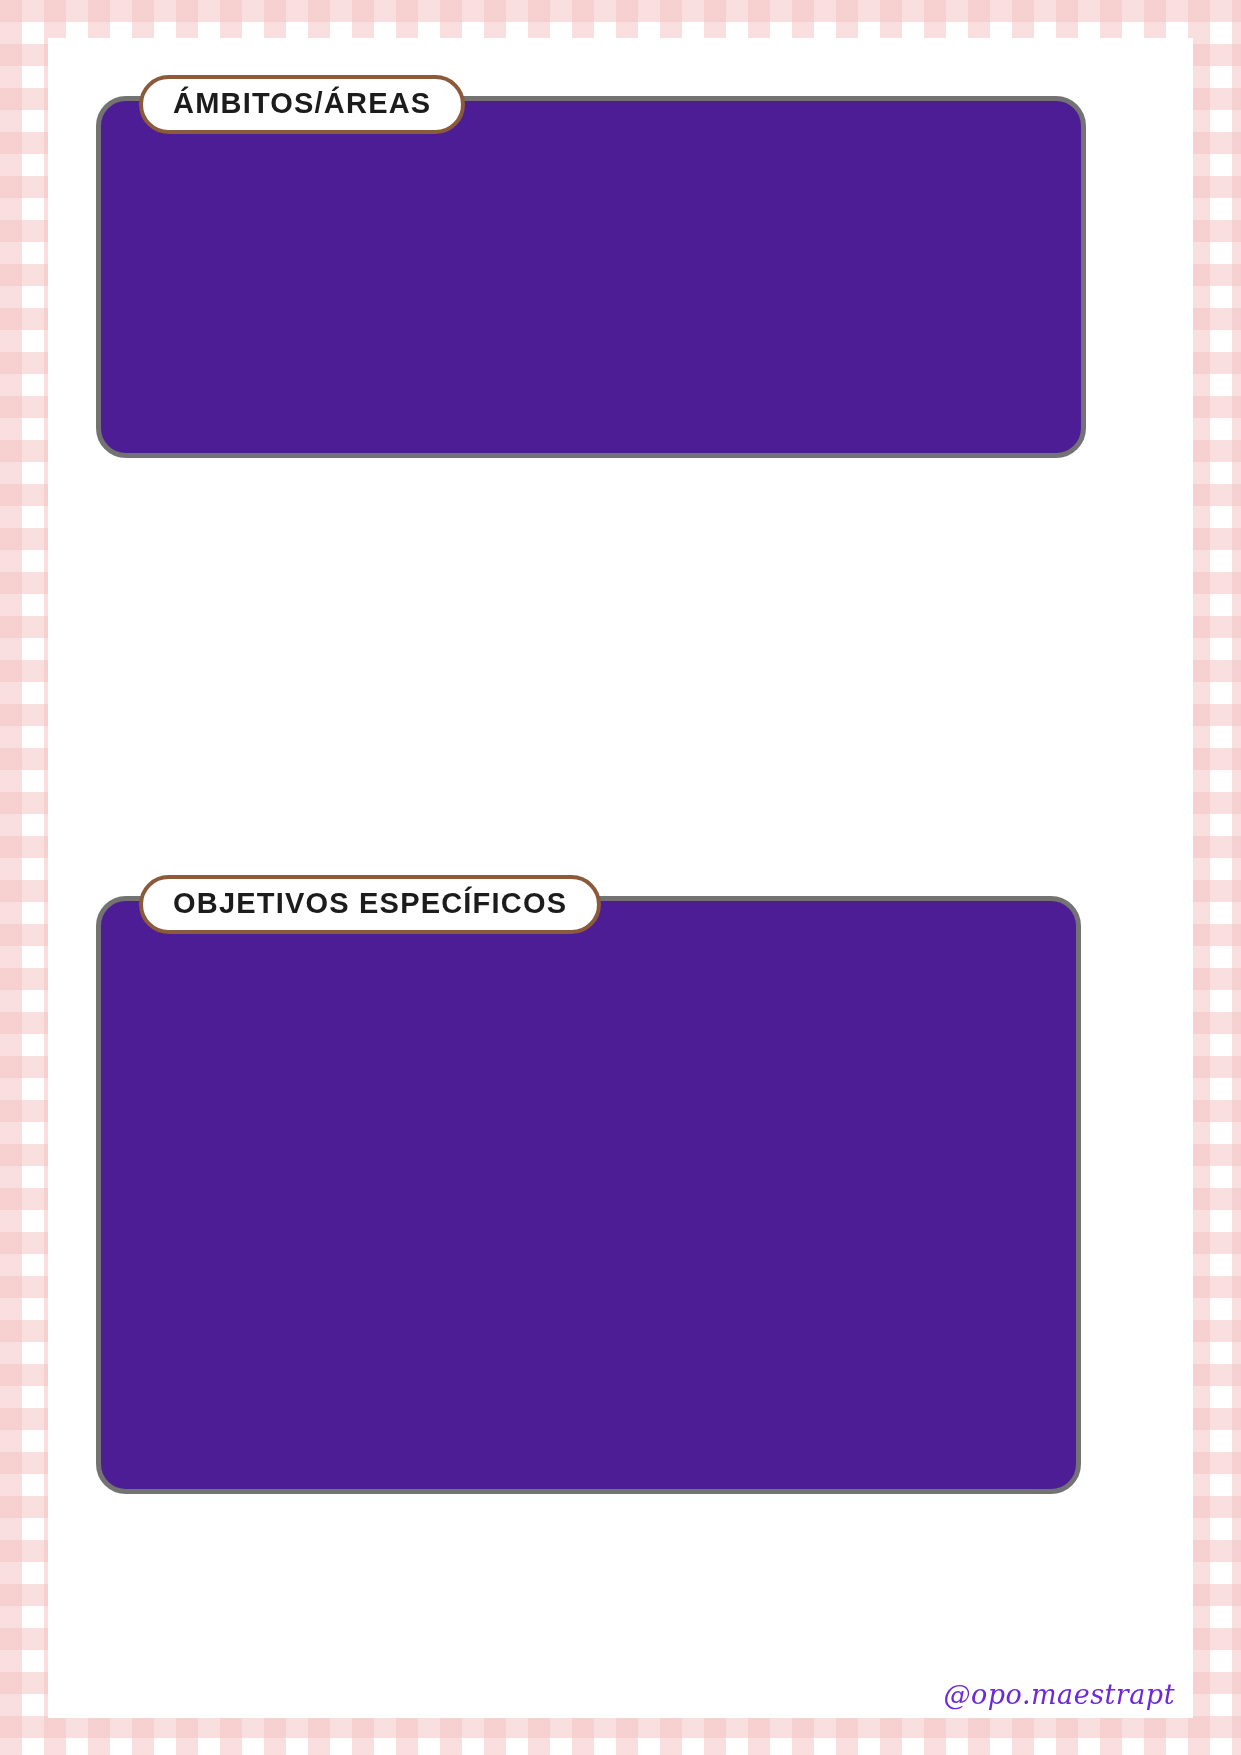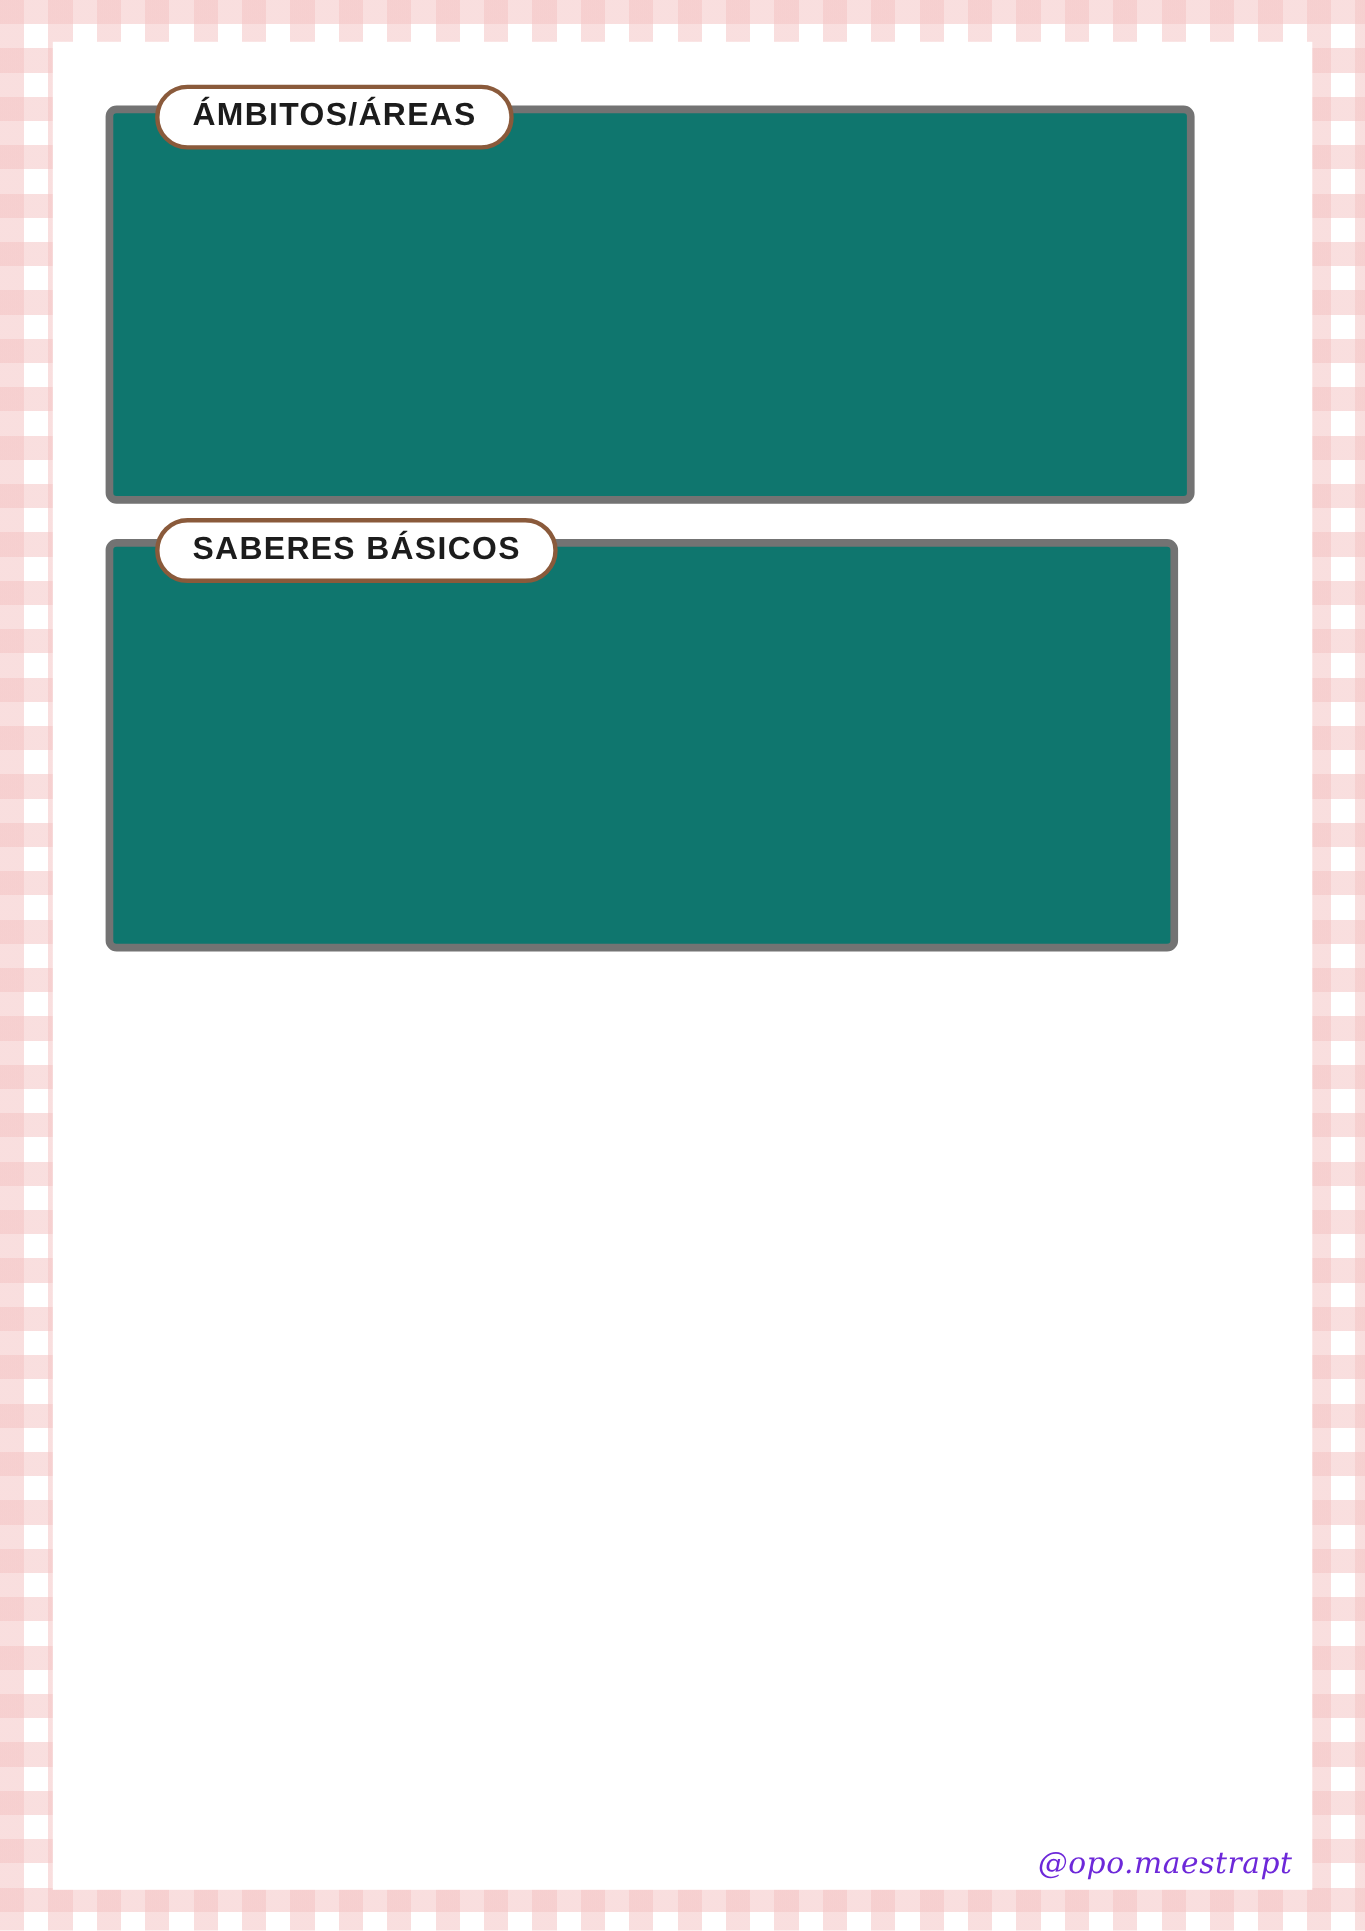--- a/index.html
+++ b/index.html
@@ -38,23 +38,23 @@
     width: 1145px;
     height: 1680px;
     background: #ffffff;
     box-sizing: border-box;
   }
 
   
   .card {
     position: absolute;
     box-sizing: border-box;
-    border: 7px solid #737373;
-    border-radius: 10px;
-    background: #0f766e;
+    border: 5px solid #737373;
+    border-radius: 30px;
+    background: #4c1d95;
   }
 
   .card-title {
     position: absolute;
     top: -26px;
     left: 38px;
     background: #ffffff;
     border: 4px solid #8a5a3b;
     border-radius: 40px;
     padding: 10px 30px 12px 30px;
@@ -93,22 +93,22 @@
 
 <div class="page">
 
   <div class="sheet">
 
     <section class="card" id="card-ambitos">
       <div class="card-title">ÁMBITOS/ÁREAS</div>
       <div class="card-body"></div>
     </section>
 
-    <section class="card" id="card-saberes">
-      <div class="card-title">SABERES BÁSICOS</div>
+
+    <section class="card" id="card-objetivos">
+      <div class="card-title">OBJETIVOS ESPECÍFICOS</div>
       <div class="card-body"></div>
     </section>
-
 
     <div class="watermark">@opo.maestrapt</div>
 
   </div>
 </div>
 
 </body></html>

